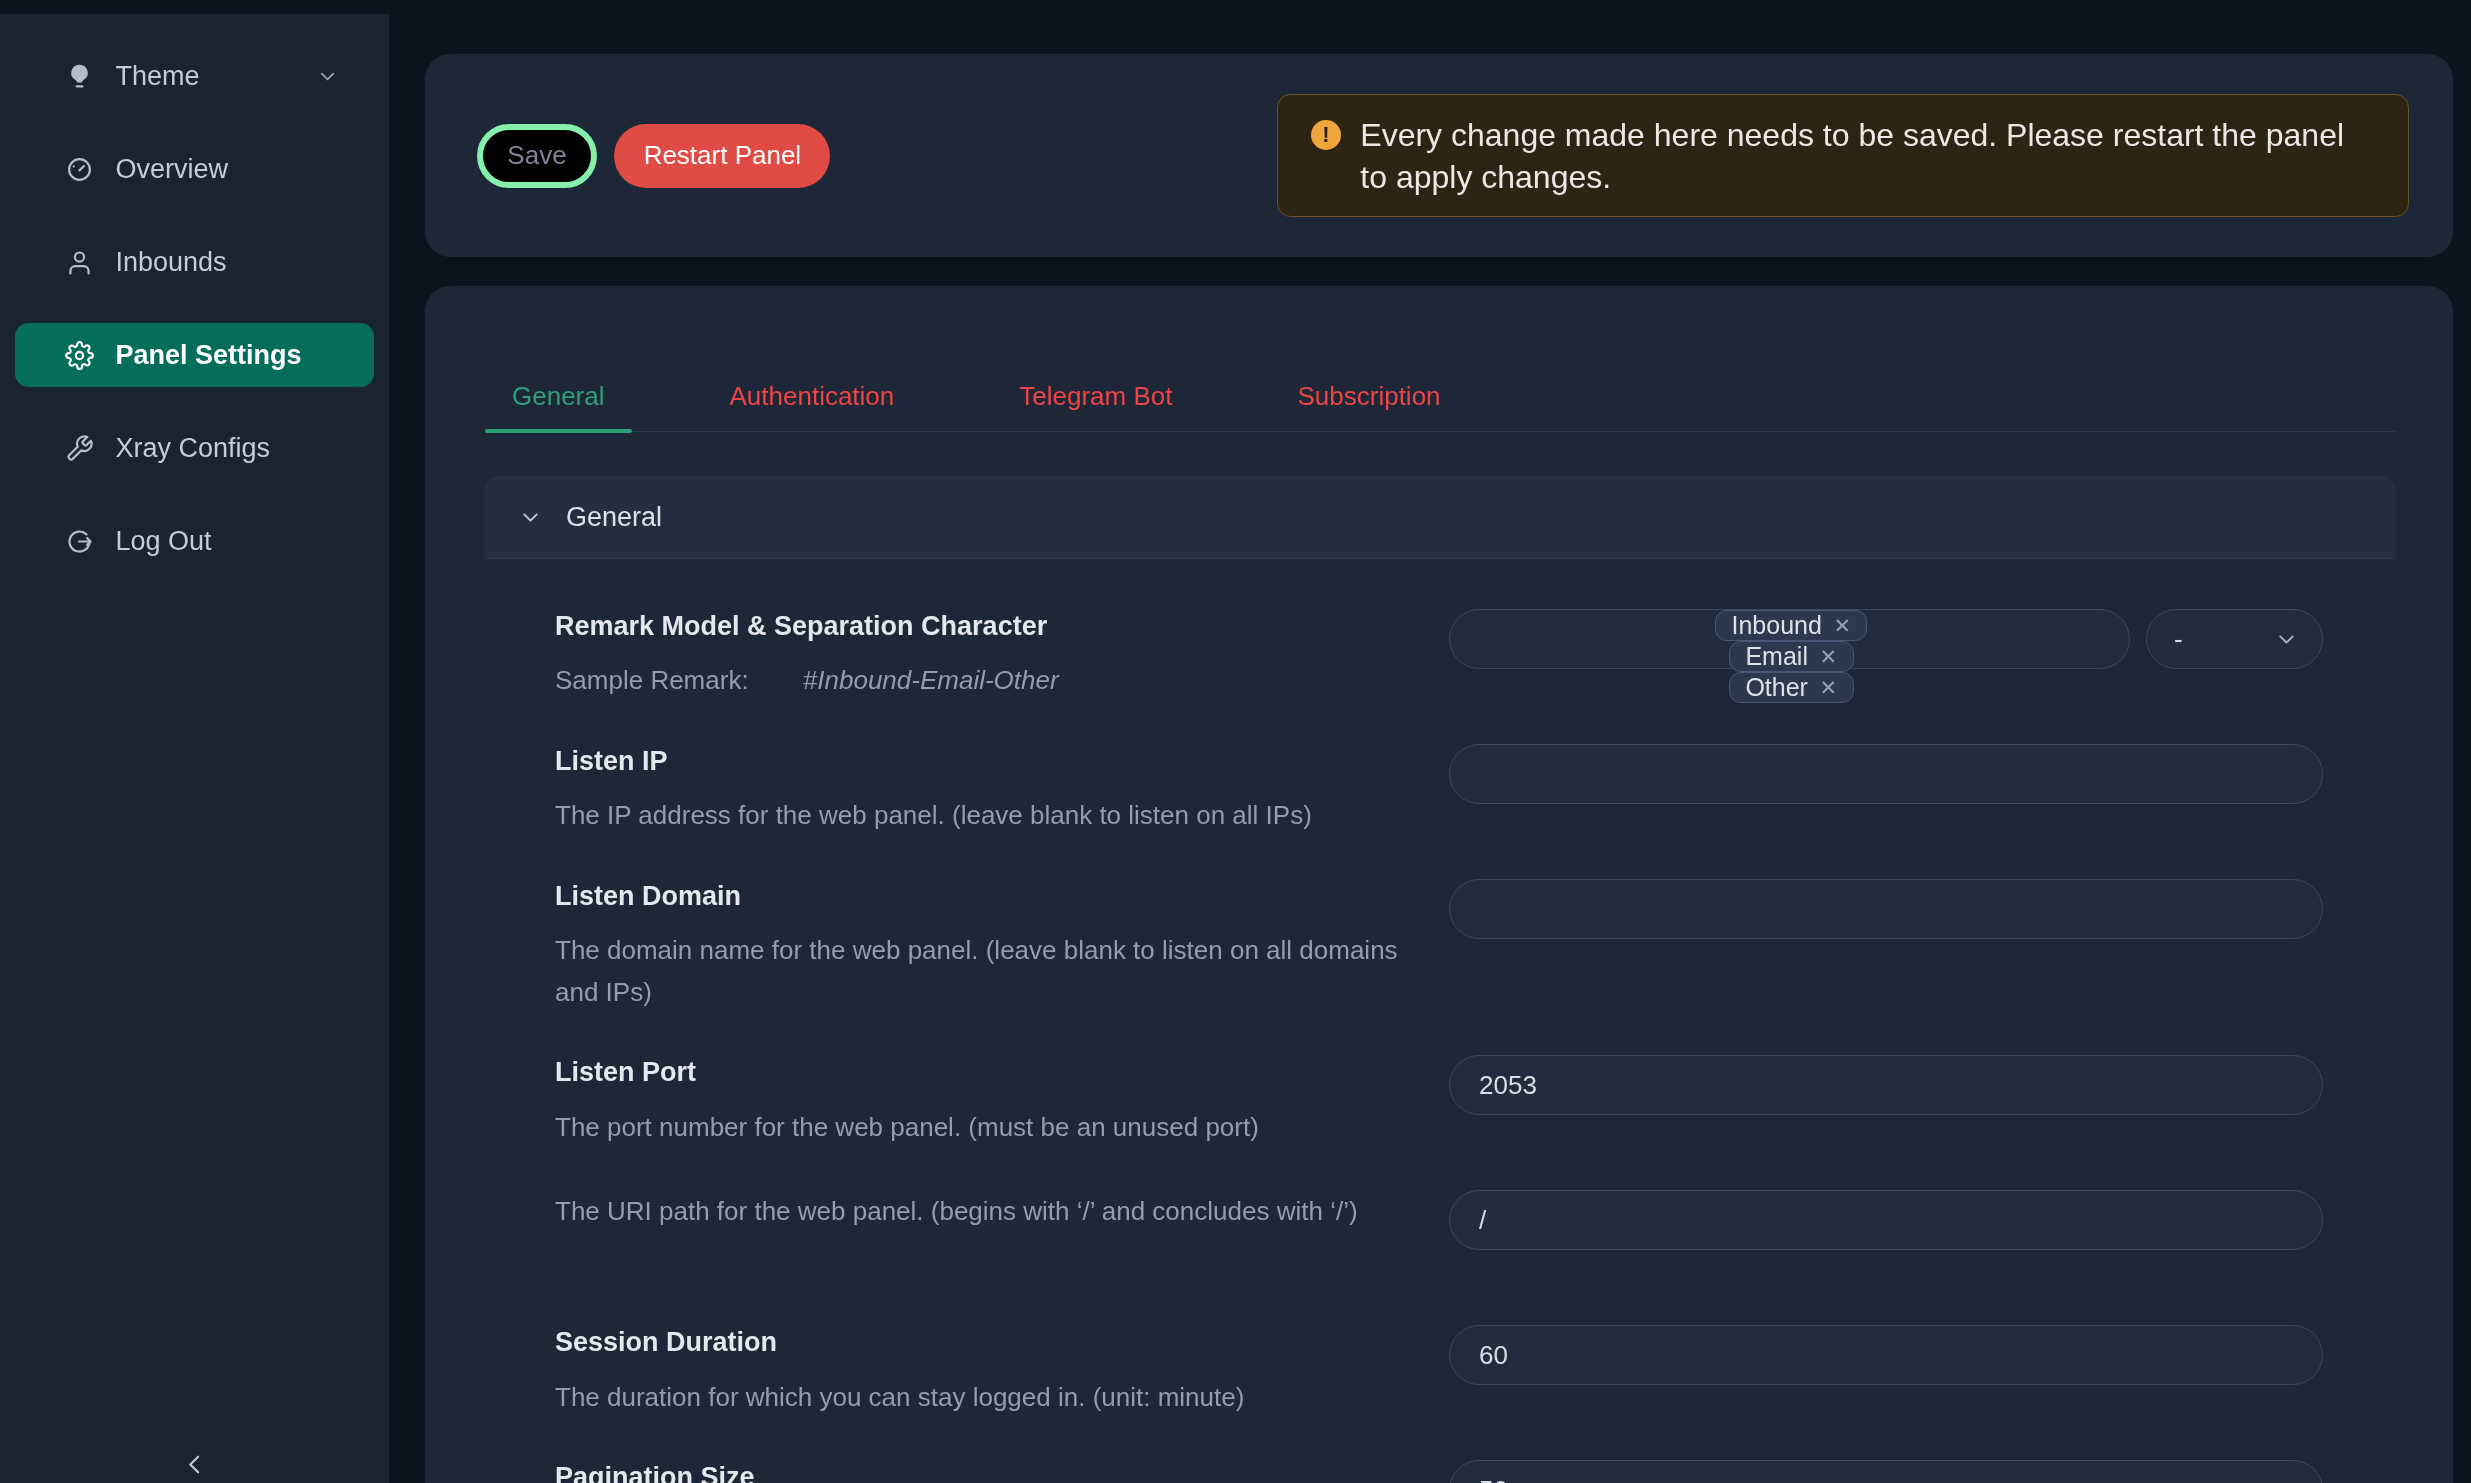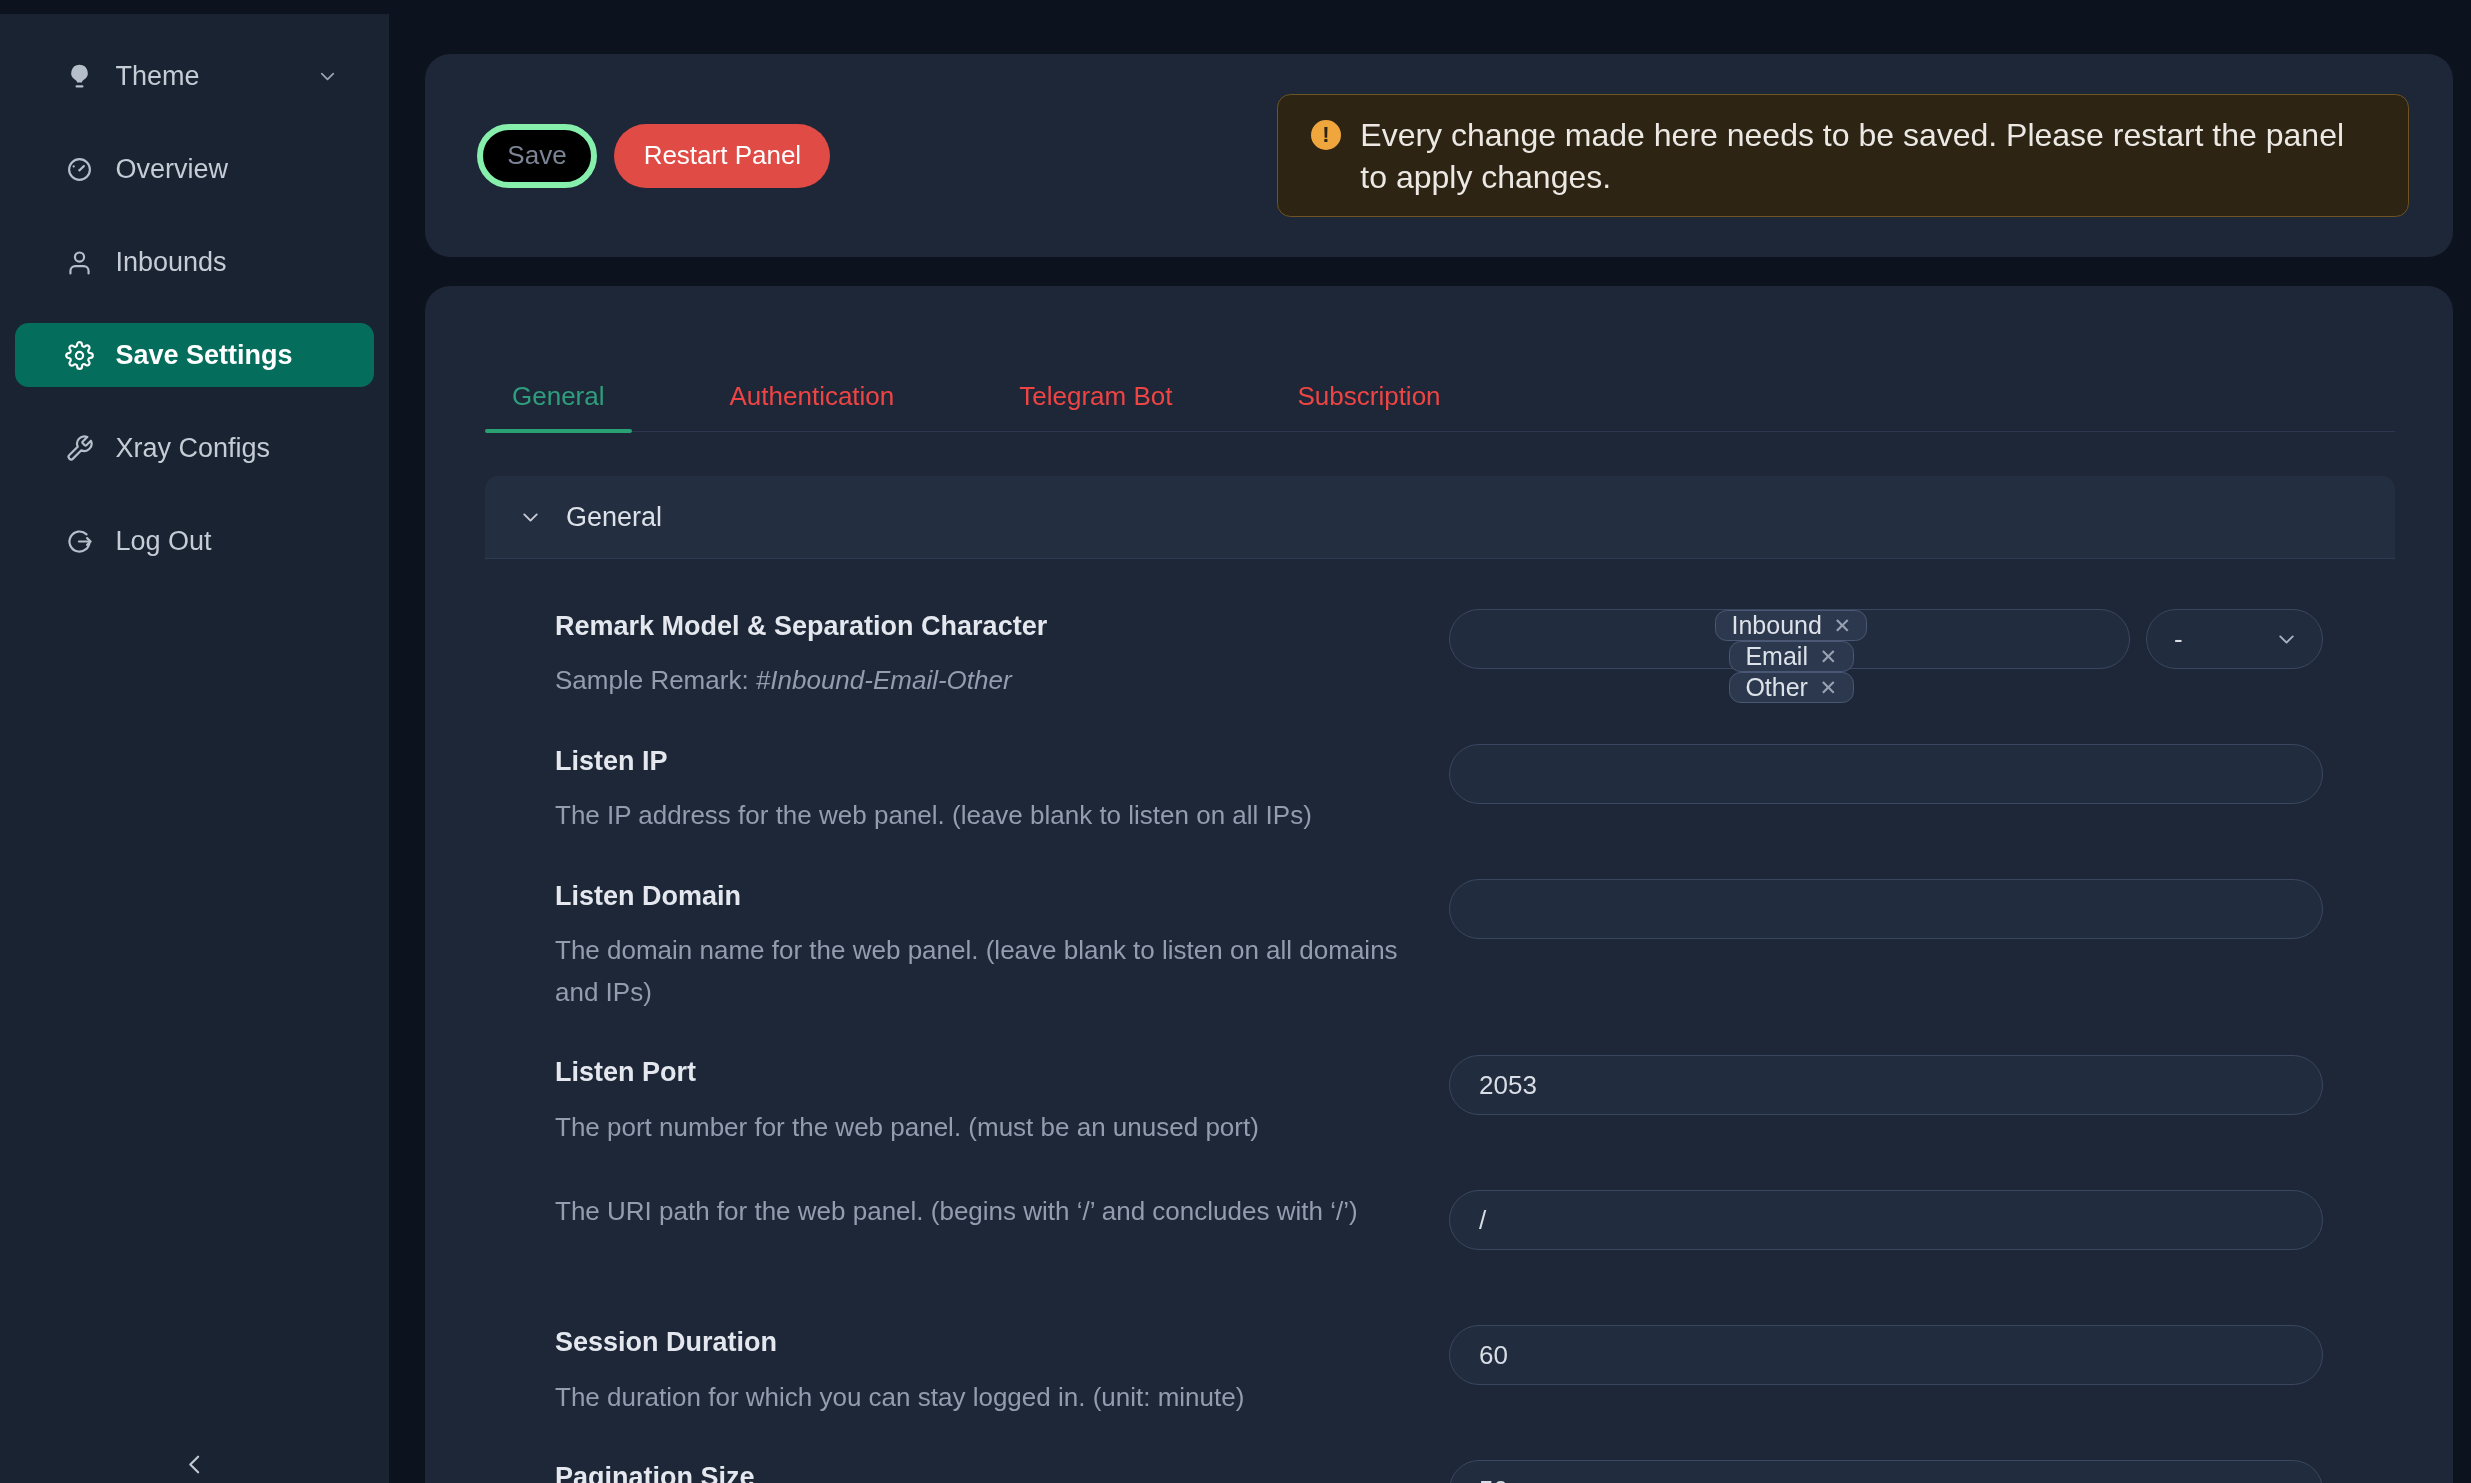--- a/index.html
+++ b/index.html
@@ -94,21 +94,21 @@
   }
   .section-chevron { color:#c7ccd5; display:flex; margin-right:23px; }
   .section-chevron svg { width:25px; height:25px; }
   .section-title { font-size:27px; color:#dde2e9; }
 
   .section-body { padding-top:50px; }
   .row { display:flex; margin-bottom:42px; min-height:93px; }
   .row-text { flex:none; width:883px; margin-left:70px; }
   .row-label { font-size:27px; font-weight:700; color:#e4e8ee; line-height:35px; margin-bottom:15.4px; white-space:nowrap; }
   .row-desc { font-size:26px; color:#939daf; line-height:42px; }
-  .row-desc .em { font-style:italic; }
+  .row-desc .em { font-style:italic;margin-left:47px; }
   .row-control { width:874px; margin-left:auto; margin-right:72px; }
 
   .field-input {
     width:874px; height:60px; border-radius:31px;
     background:#212c3e; border:1.9px solid #3a4760; outline:none;
     color:#d9dee6; font-size:26px; font-family:"Liberation Sans", sans-serif;
     padding:0 29px;
   }
 
   .control-split { display:flex; gap:16.4px; }
@@ -171,21 +171,21 @@
         </span>
     <span class="side-label">Inbounds</span>
   </div>
       <div class="side-item active">
     <span class="side-icon">
           <svg viewBox="0 0 24 24" fill="none" stroke="currentColor" stroke-width="1.8" stroke-linecap="round" stroke-linejoin="round">
             <circle cx="12" cy="12" r="3"></circle>
             <path d="M19.4 15a1.65 1.65 0 0 0 .33 1.82l.06.06a2 2 0 0 1 0 2.83 2 2 0 0 1-2.83 0l-.06-.06a1.65 1.65 0 0 0-1.82-.33 1.65 1.65 0 0 0-1 1.51V21a2 2 0 0 1-2 2 2 2 0 0 1-2-2v-.09A1.65 1.65 0 0 0 9 19.4a1.65 1.65 0 0 0-1.82.33l-.06.06a2 2 0 0 1-2.83 0 2 2 0 0 1 0-2.83l.06-.06a1.65 1.65 0 0 0 .33-1.82 1.65 1.65 0 0 0-1.51-1H3a2 2 0 0 1-2-2 2 2 0 0 1 2-2h.09A1.65 1.65 0 0 0 4.6 9a1.65 1.65 0 0 0-.33-1.82l-.06-.06a2 2 0 0 1 0-2.83 2 2 0 0 1 2.83 0l.06.06a1.65 1.65 0 0 0 1.82.33H9a1.65 1.65 0 0 0 1-1.51V3a2 2 0 0 1 2-2 2 2 0 0 1 2 2v.09a1.65 1.65 0 0 0 1 1.51 1.65 1.65 0 0 0 1.82-.33l.06-.06a2 2 0 0 1 2.83 0 2 2 0 0 1 0 2.83l-.06.06a1.65 1.65 0 0 0-.33 1.82V9a1.65 1.65 0 0 0 1.51 1H21a2 2 0 0 1 2 2 2 2 0 0 1-2 2h-.09a1.65 1.65 0 0 0-1.51 1z"></path>
           </svg>
         </span>
-    <span class="side-label">Save Settings</span>
+    <span class="side-label">Panel Settings</span>
   </div>
       <div class="side-item">
     <span class="side-icon">
           <svg viewBox="0 0 24 24" fill="none" stroke="currentColor" stroke-width="1.8" stroke-linecap="round" stroke-linejoin="round">
             <path d="M14.7 6.3a1 1 0 0 0 0 1.4l1.6 1.6a1 1 0 0 0 1.4 0l3.77-3.77a6 6 0 0 1-7.94 7.94l-6.91 6.91a2.12 2.12 0 0 1-3-3l6.91-6.91a6 6 0 0 1 7.94-7.94l-3.76 3.76z"></path>
           </svg>
         </span>
     <span class="side-label">Xray Configs</span>
   </div>
       <div class="side-item">

